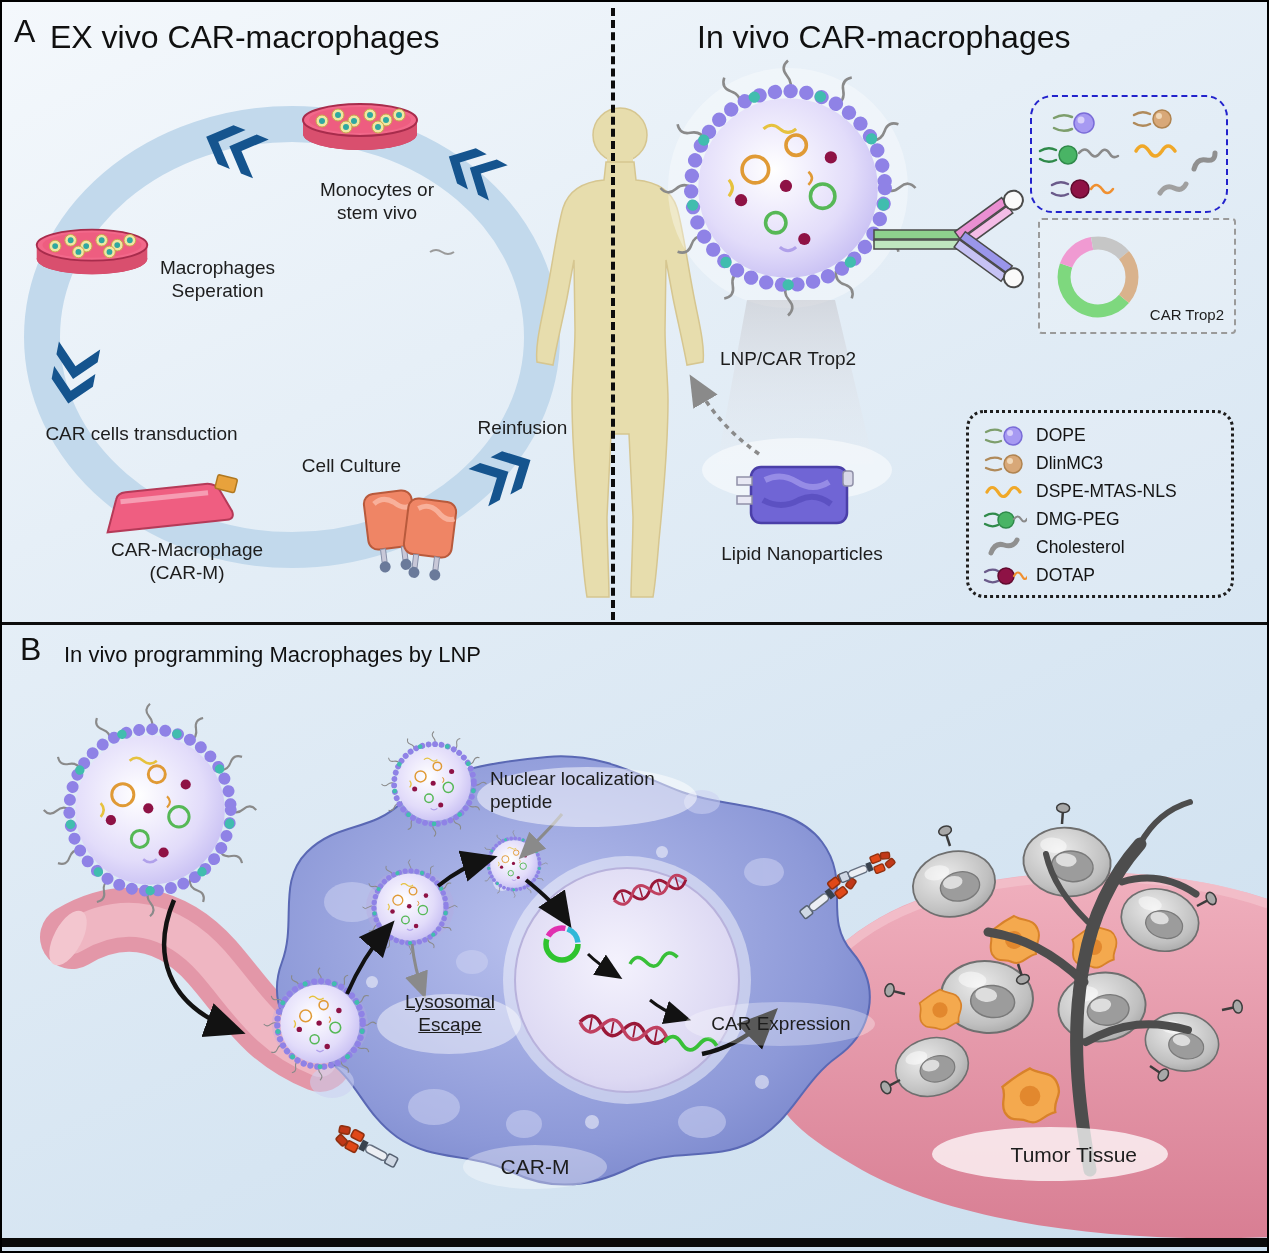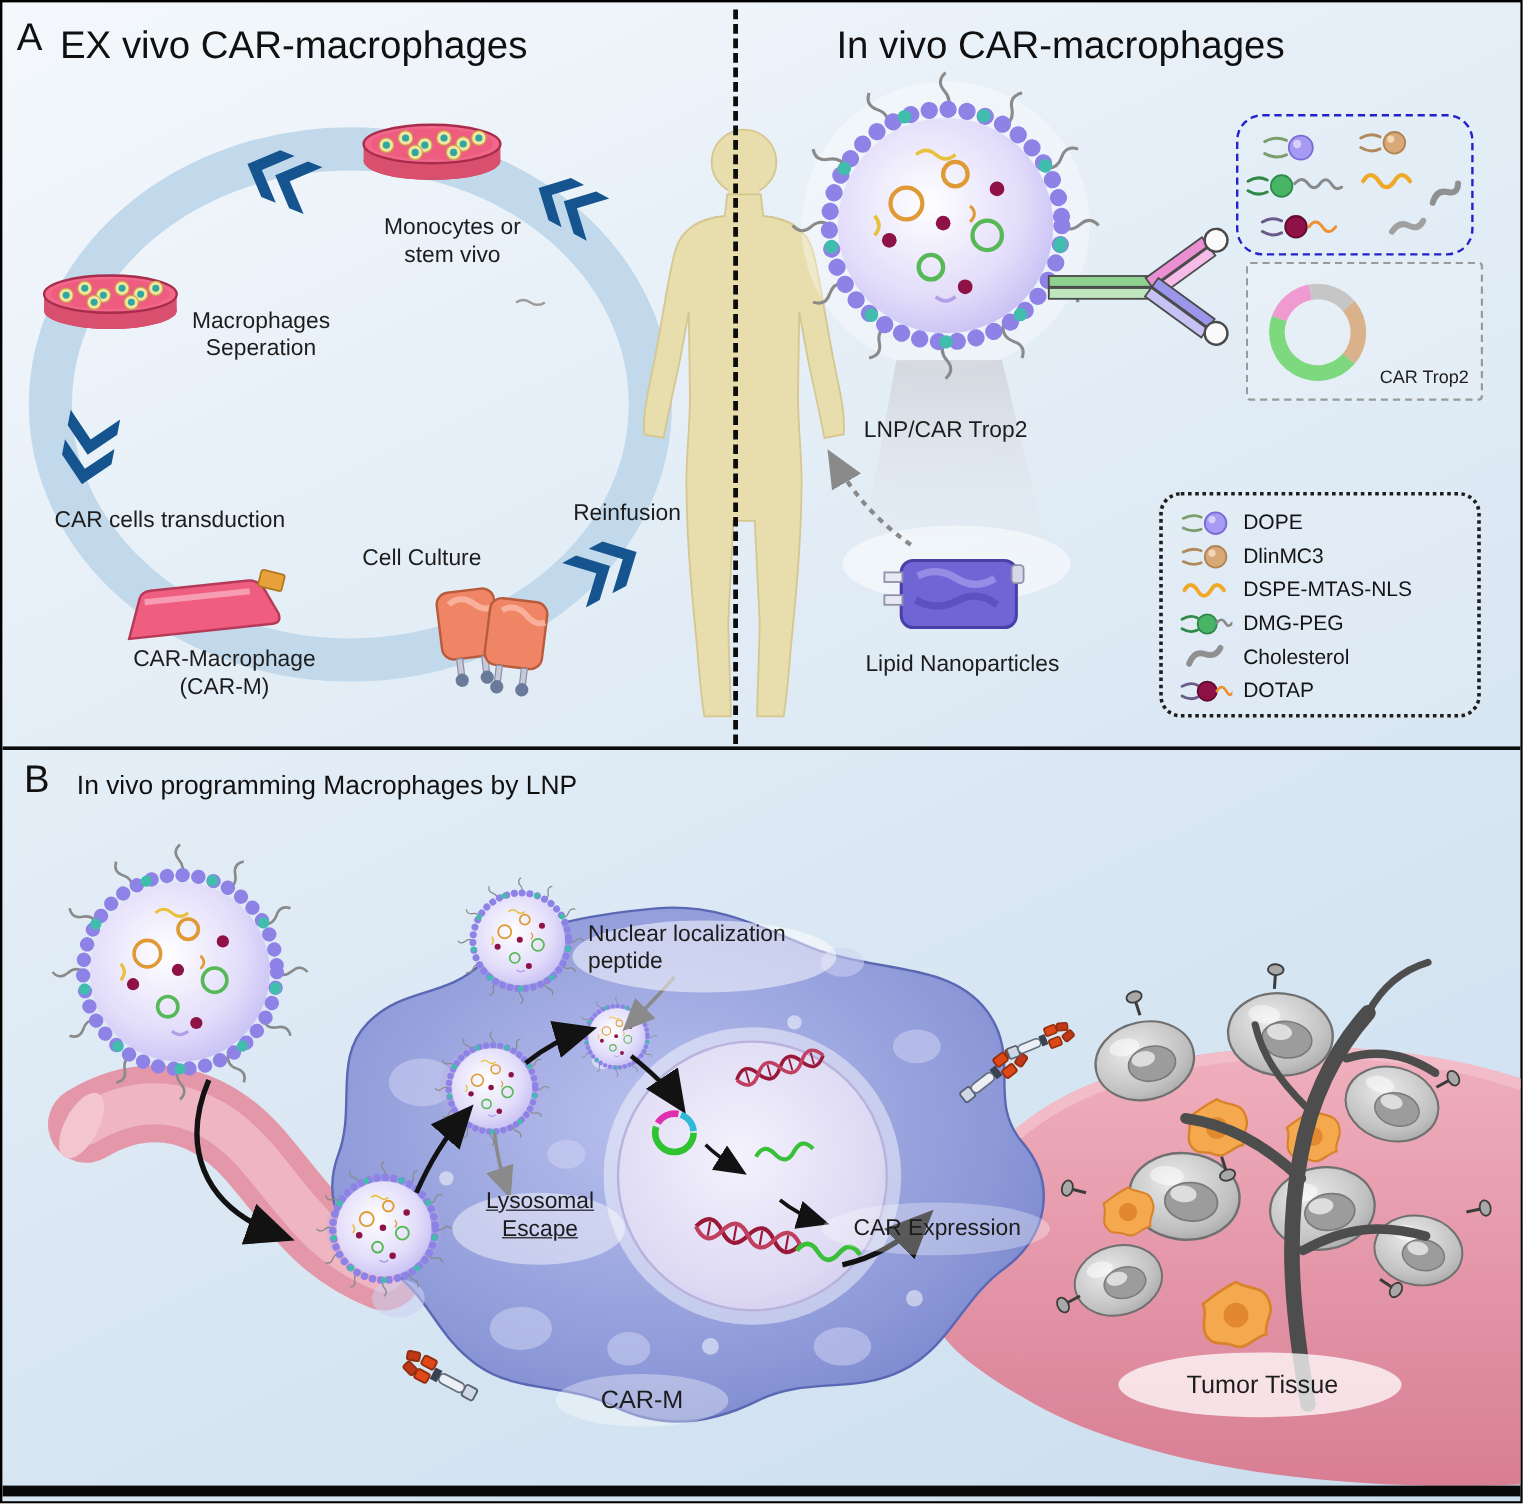--- a/index.html
+++ b/index.html
@@ -473,15 +473,15 @@
   </div>
 </div>
 
 <div class="lbl panel-letter" style="left:18px; top:628px;">B</div>
 <div class="lbl fig-label" style="left:488px; top:765px; width:200px;">Nuclear localization peptide</div>
 
 <div class="lbl" style="left:62px; top:640px; font-size:22px; color:#101010;">In vivo programming Macrophages by LNP</div>
 <div class="lbl fig-label center" style="left:393px; top:988px; width:110px;text-decoration:underline;">Lysosomal Escape</div>
 <div class="lbl fig-label center" style="left:698px; top:1010px; width:162px;">CAR Expression</div>
 <div class="lbl big-label center" style="left:478px; top:1152px; width:110px;">CAR-M</div>
-<div class="lbl big-label center" style="left:965px; top:1140px; width:170px;">Tumor Tissue</div>
+<div class="lbl big-label center" style="left:965px; top:1140px; width:170px;text-align:right;">Tumor Tissue</div>
 
 </div>
 
 </body></html>

